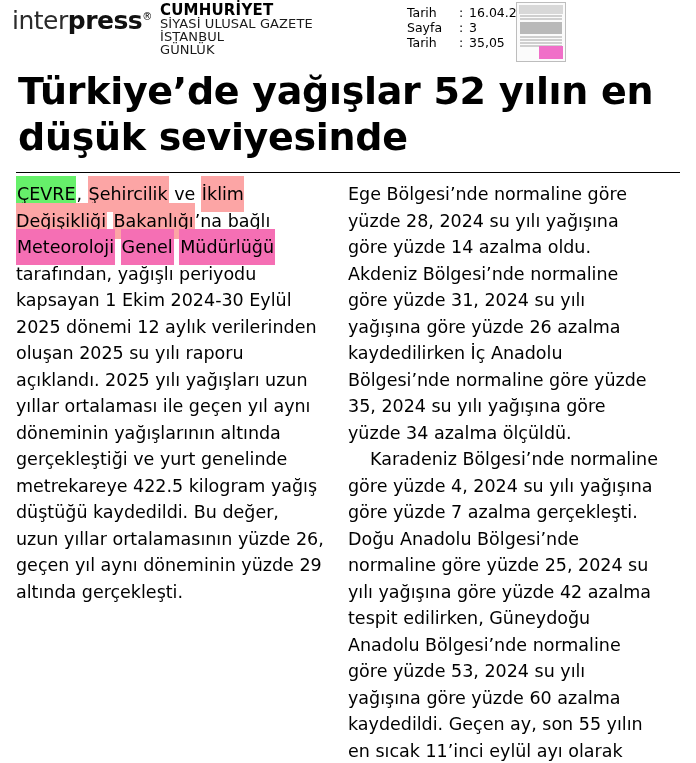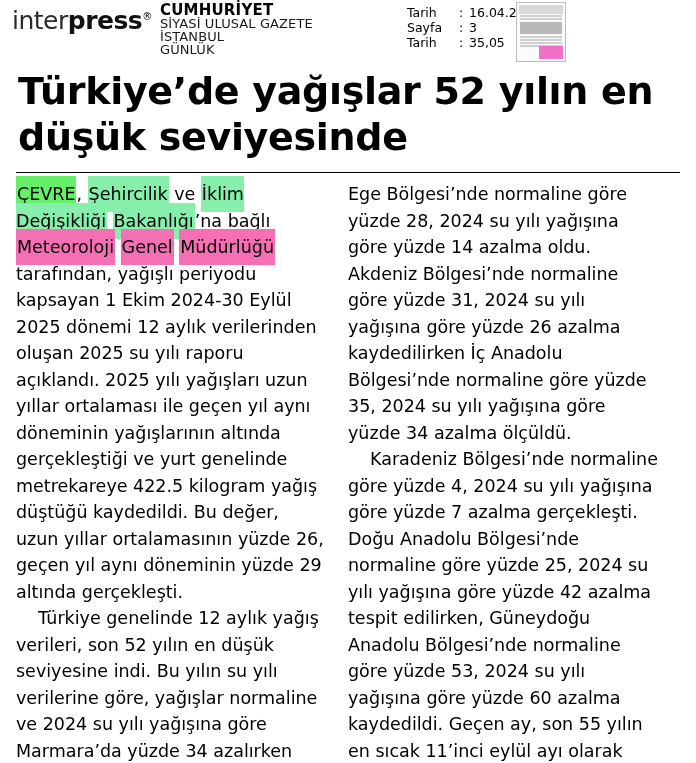--- a/index.html
+++ b/index.html
@@ -128,21 +128,21 @@
     width: 310px;
     font-size: 17.5px;
     line-height: 26.5px;
     text-align: left;
   }
   .col p { margin: 0; }
   .col p.indent { text-indent: 22px; }
 
   
   .hl-green { background: #66f06a; }
-  .hl-cyan  { background: #86efac; }
+  .hl-cyan  { background: #fca5a5; }
   .hl-pink  { background: #f56fb4; margin-top: 29px; }
 
   mark { color: #000; padding: 8px 1px; }
 </style>
 </head>
 <body>
 
 <div class="header">
 
   <div class="logo">
@@ -187,21 +187,20 @@
   </div>
 </div>
 
 <div class="headline">Türkiye’de yağışlar 52 yılın en düşük seviyesinde</div>
 <div class="rule"></div>
 
 <div class="columns">
 
   <div class="col">
     <p><span id="lead-slot"><mark class="hl-green">ÇEVRE</mark><span>, </span><mark class="hl-cyan">Şehircilik</mark><span> ve </span><mark class="hl-cyan">İklim Değişikliği</mark><span> </span><mark class="hl-cyan">Bakanlığı</mark><span>’na bağlı </span><mark class="hl-pink">Meteoroloji</mark><span> </span><mark class="hl-pink">Genel</mark><span> </span><mark class="hl-pink">Müdürlüğü</mark><span> tarafından, yağışlı periyodu kapsayan 1 Ekim 2024-30 Eylül 2025 dönemi 12 aylık verilerinden oluşan 2025 su yılı raporu açıklandı. 2025 yılı yağışları uzun yıllar ortalaması ile geçen yıl aynı döneminin yağışlarının altında gerçekleştiği ve yurt genelinde metrekareye 422.5 kilogram yağış düştüğü kaydedildi. Bu değer, uzun yıllar ortalamasının yüzde 26, geçen yıl aynı döneminin yüzde 29 altında gerçekleşti.</span></span></p>
-    <p class="indent">Türkiye genelinde 12 aylık yağış verileri, son 52 yılın en düşük seviyesine indi. Bu yılın su yılı verilerine göre, yağışlar normaline ve 2024 su yılı yağışına göre Marmara’da yüzde 34 azalırken</p>
   </div>
 
   <div class="col">
     <p>Ege Bölgesi’nde normaline göre yüzde 28, 2024 su yılı yağışına göre yüzde 14 azalma oldu. Akdeniz Bölgesi’nde normaline göre yüzde 31, 2024 su yılı yağışına göre yüzde 26 azalma kaydedilirken İç Anadolu Bölgesi’nde normaline göre yüzde 35, 2024 su yılı yağışına göre yüzde 34 azalma ölçüldü.</p>
     <p class="indent"><span>Karadeniz Bölgesi’nde normaline göre yüzde 4, 2024 su yılı yağışına göre yüzde 7 azalma gerçekleşti. Doğu Anadolu Bölgesi’nde normaline göre yüzde 25, 2024 su yılı yağışına göre yüzde 42 azalma tespit edilirken, Güneydoğu Anadolu Bölgesi’nde normaline göre yüzde 53, 2024 su yılı yağışına göre yüzde 60 azalma kaydedildi. Geçen ay, son 55 yılın en sıcak 11’inci eylül ayı olarak kayıtlara geçti.</span>  </p>
   </div>
 
 </div>
 
 </body></html>

